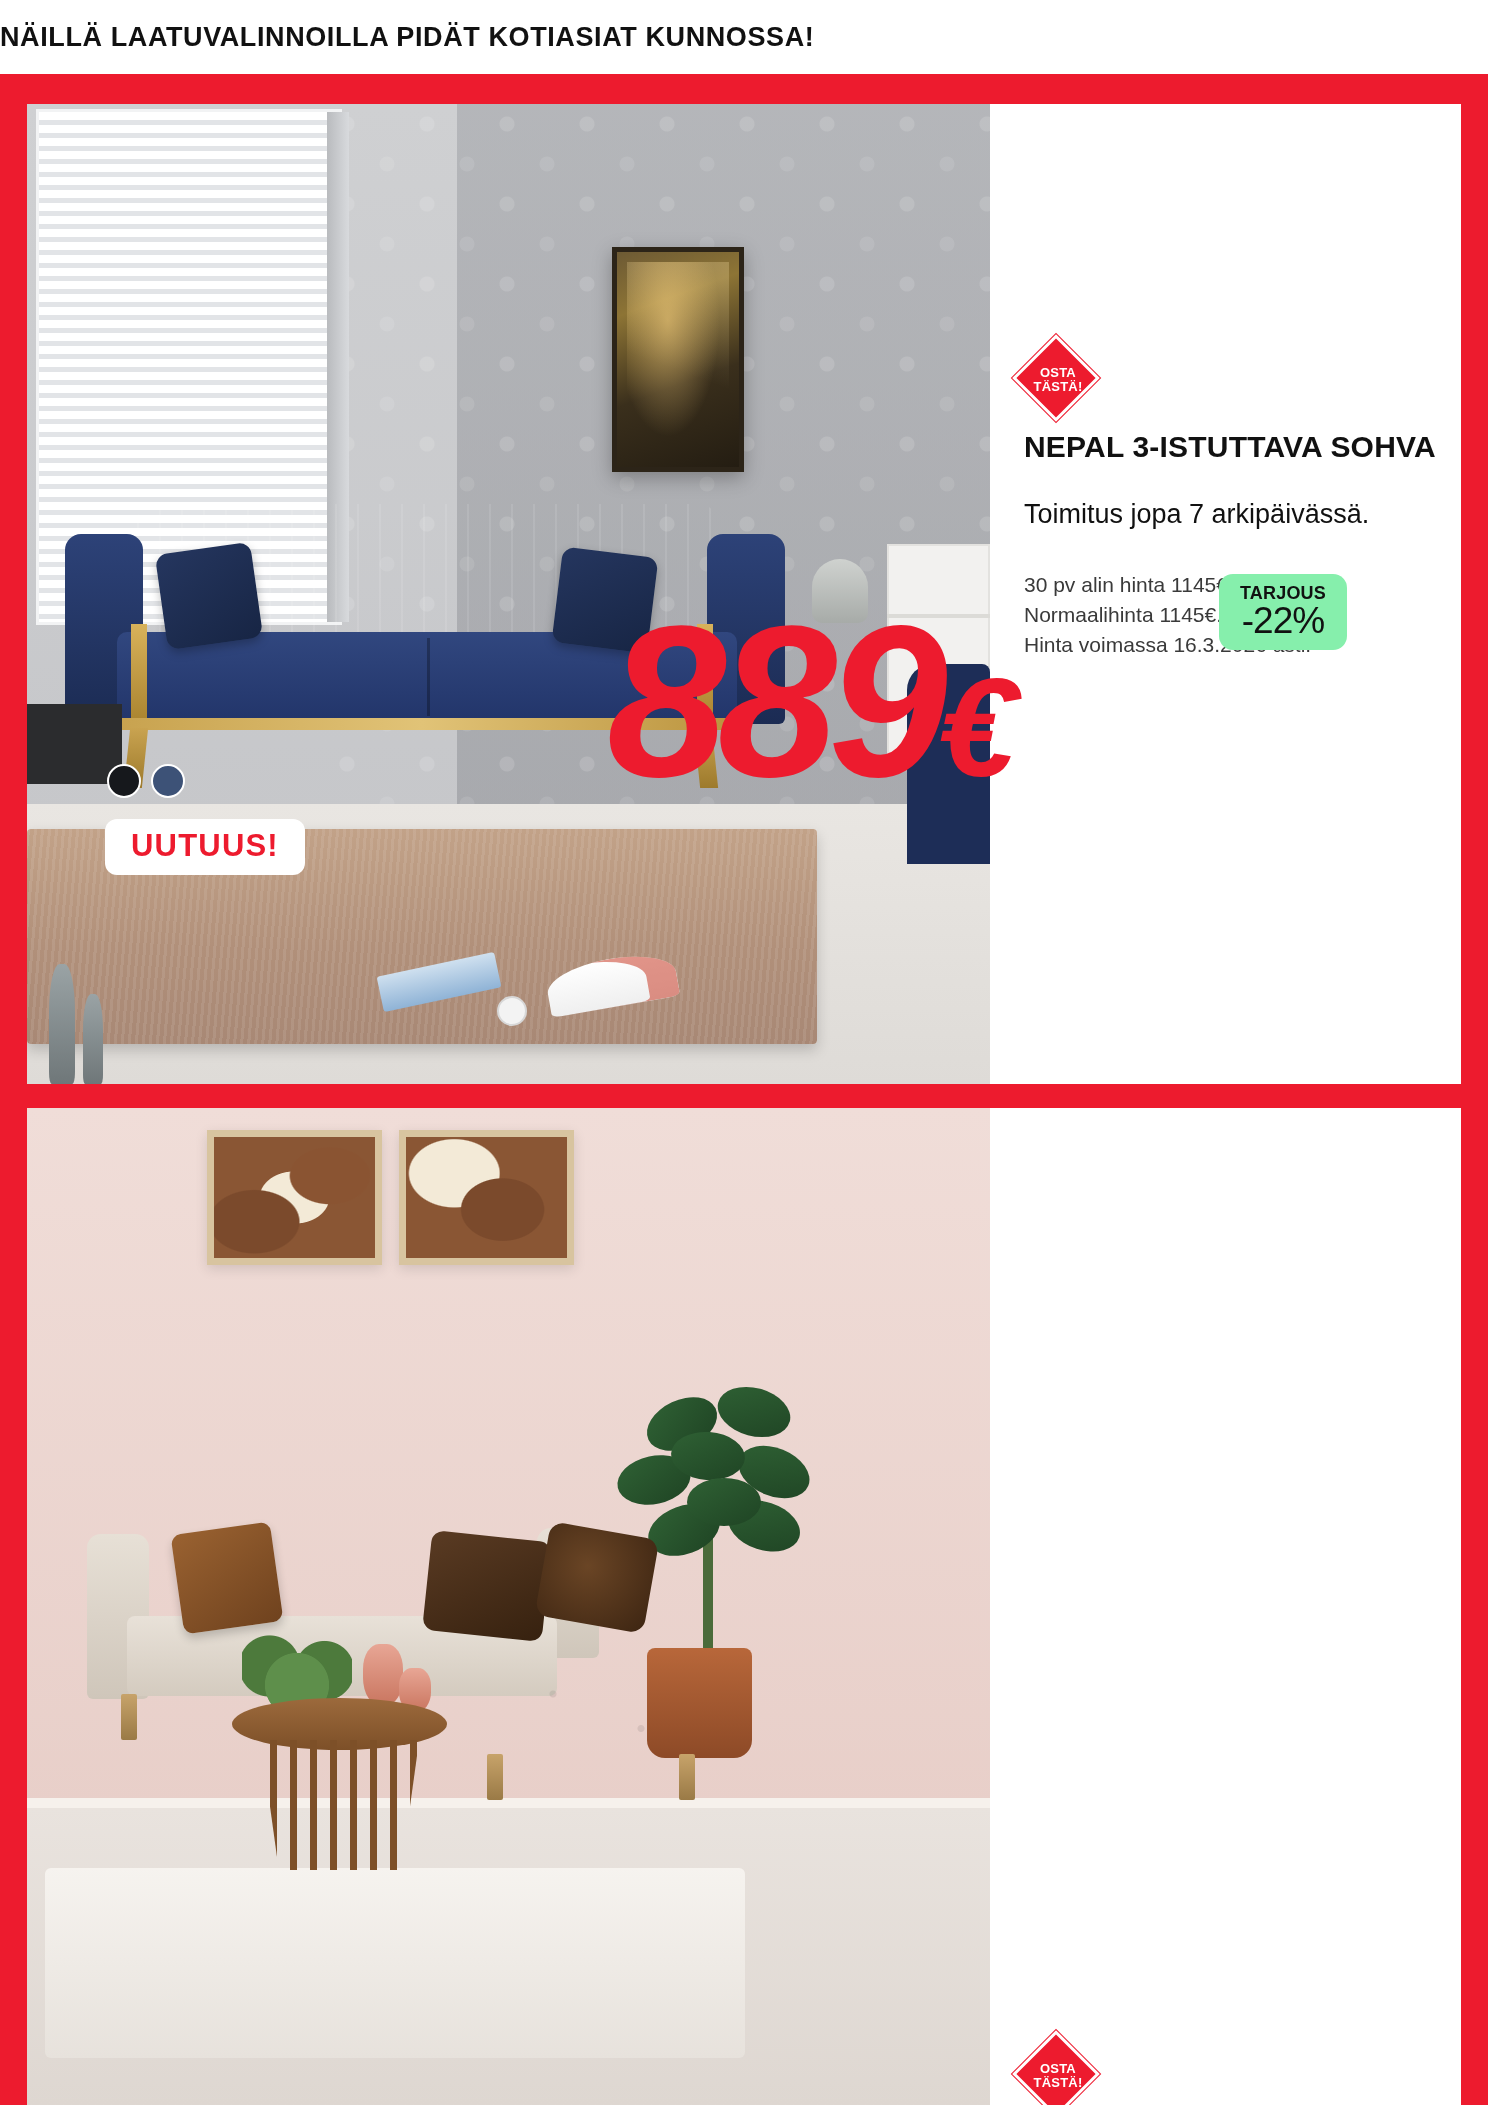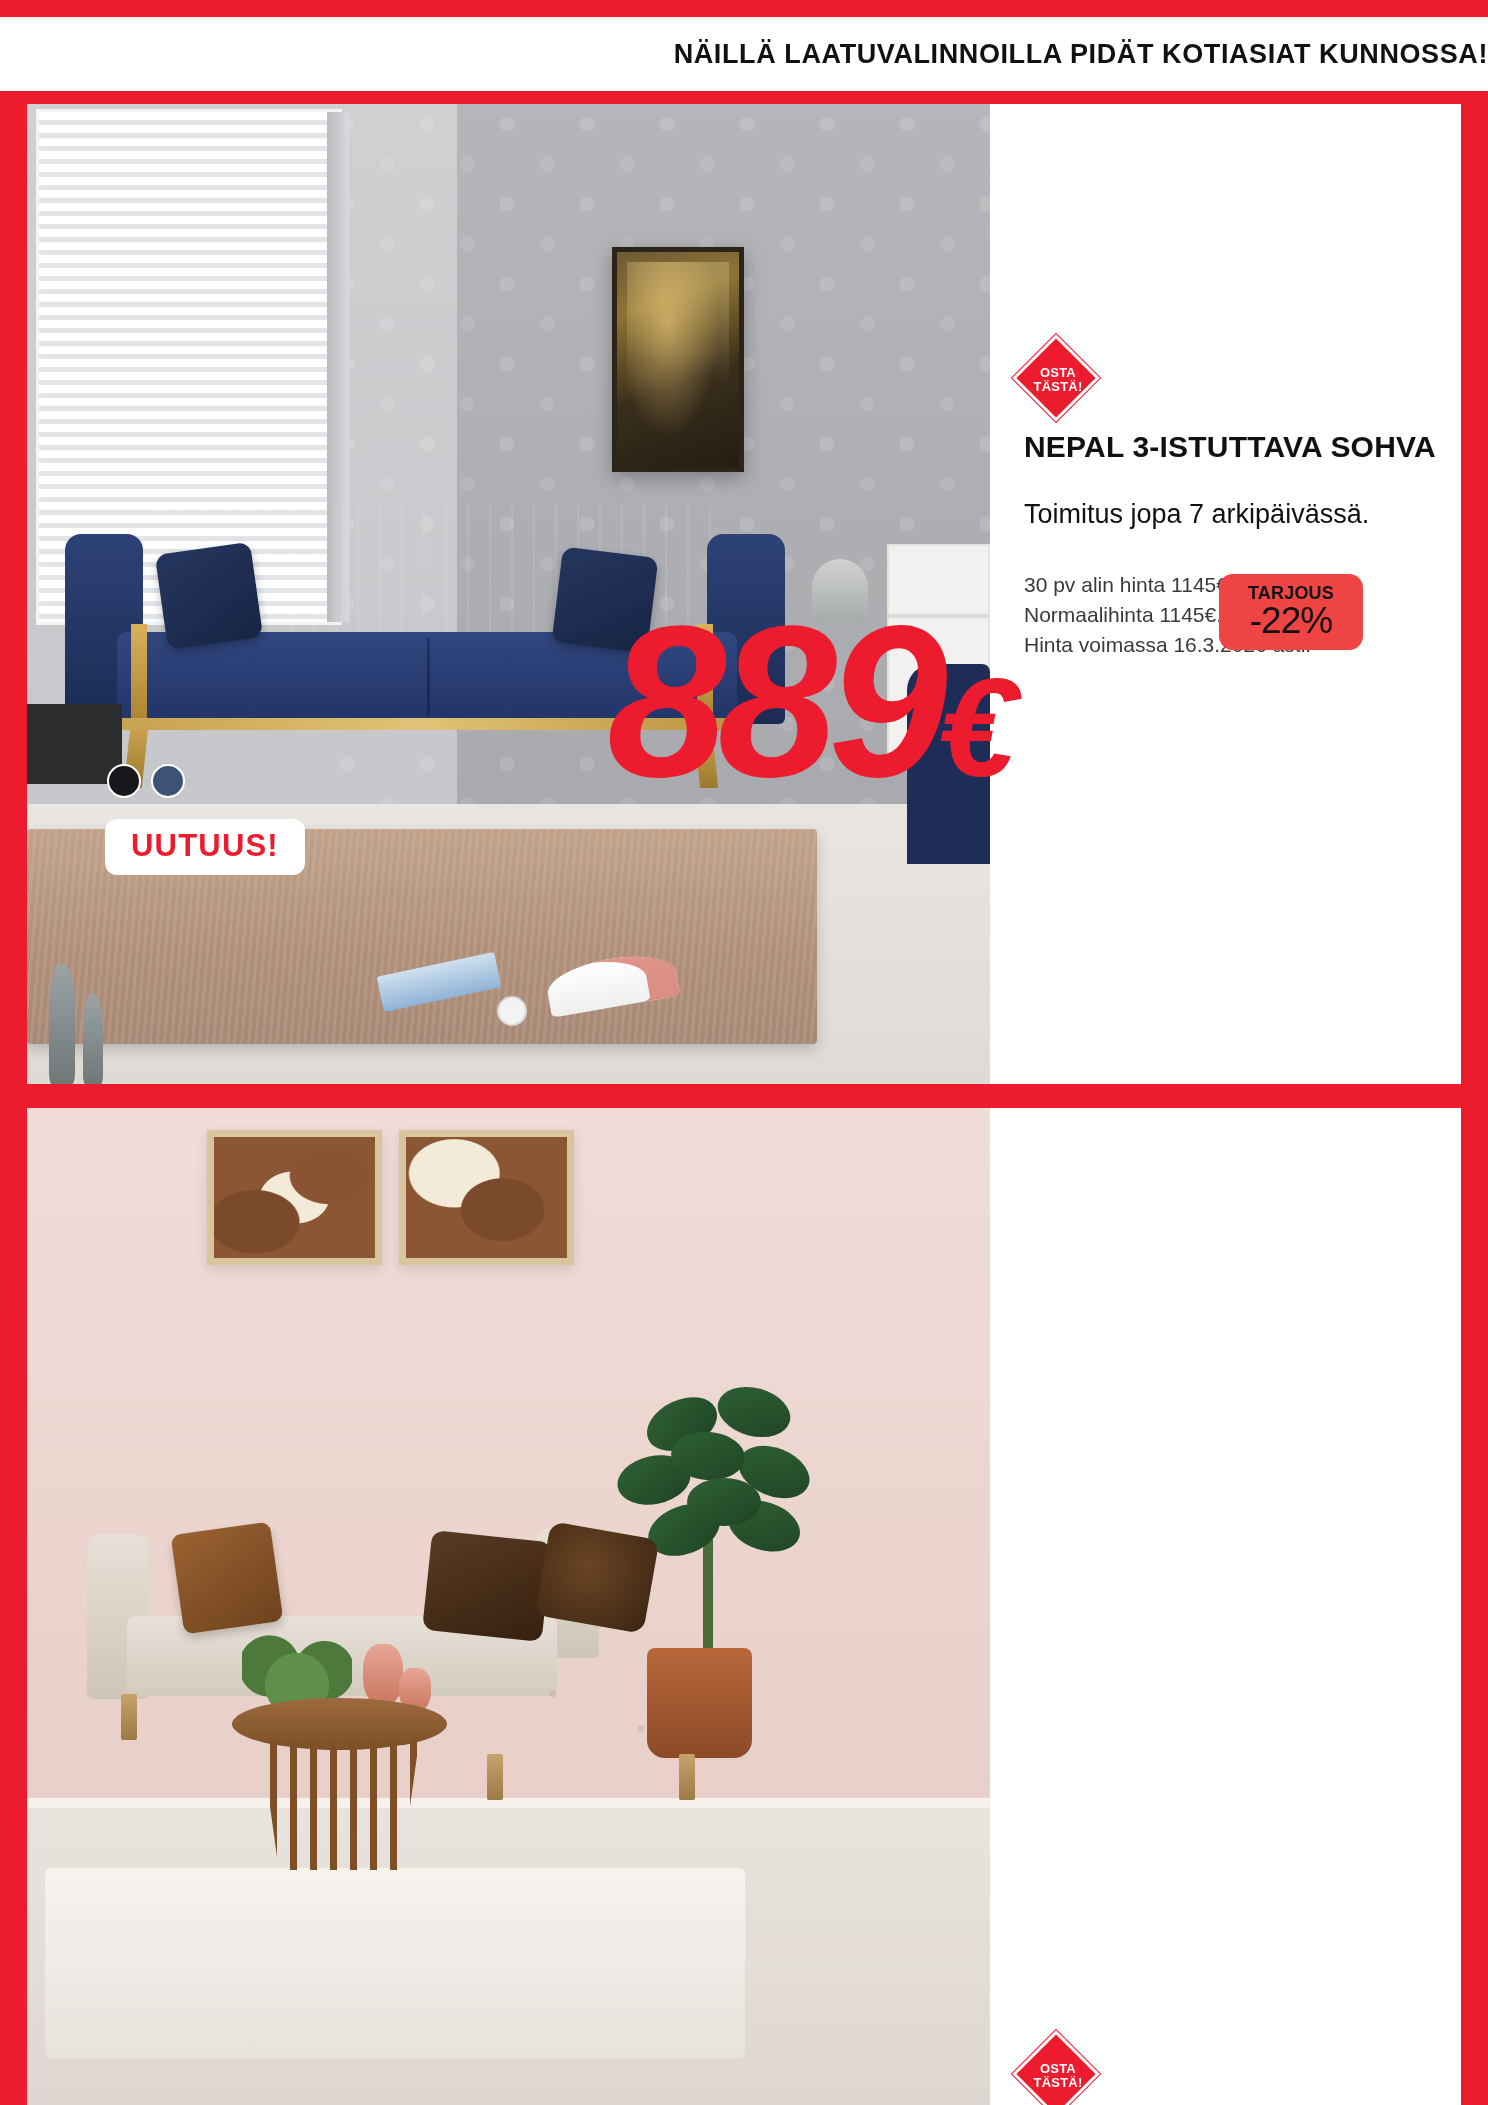--- a/index.html
+++ b/index.html
@@ -14,27 +14,27 @@
   .page {
     position: relative;
     width: 1488px;
     height: 2105px;
     background: #ed1b2e;
   }
 
   
   .top-banner {
     position: absolute;
-    left: 0; top: 17px;
+    left: 0; top: 0;
     width: 1488px;
     height: 74px;
     background: #ffffff;
     display: flex;
     align-items: center;
-    justify-content: flex-end;
+    justify-content: flex-start;
   }
   .top-banner-text {
     font-size: 27px;
     font-weight: bold;
     letter-spacing: 0.6px;
     color: #111111;
     text-align: center;
   }
 
   
@@ -117,23 +117,23 @@
     position: absolute;
     font-size: 21px;
     color: #3a3a3a;
     line-height: 1.42;
     width: 440px;
   }
 
   
   .tarjous {
     position: absolute;
-    width: 144px;
+    width: 128px;
     height: 76px;
-    background: #ef4444;
+    background: #86efac;
     border-radius: 14px;
     display: flex;
     flex-direction: column;
     align-items: center;
     justify-content: center;
     z-index: 6;
   }
   .tarjous-label {
     font-size: 18px;
     font-weight: bold;

